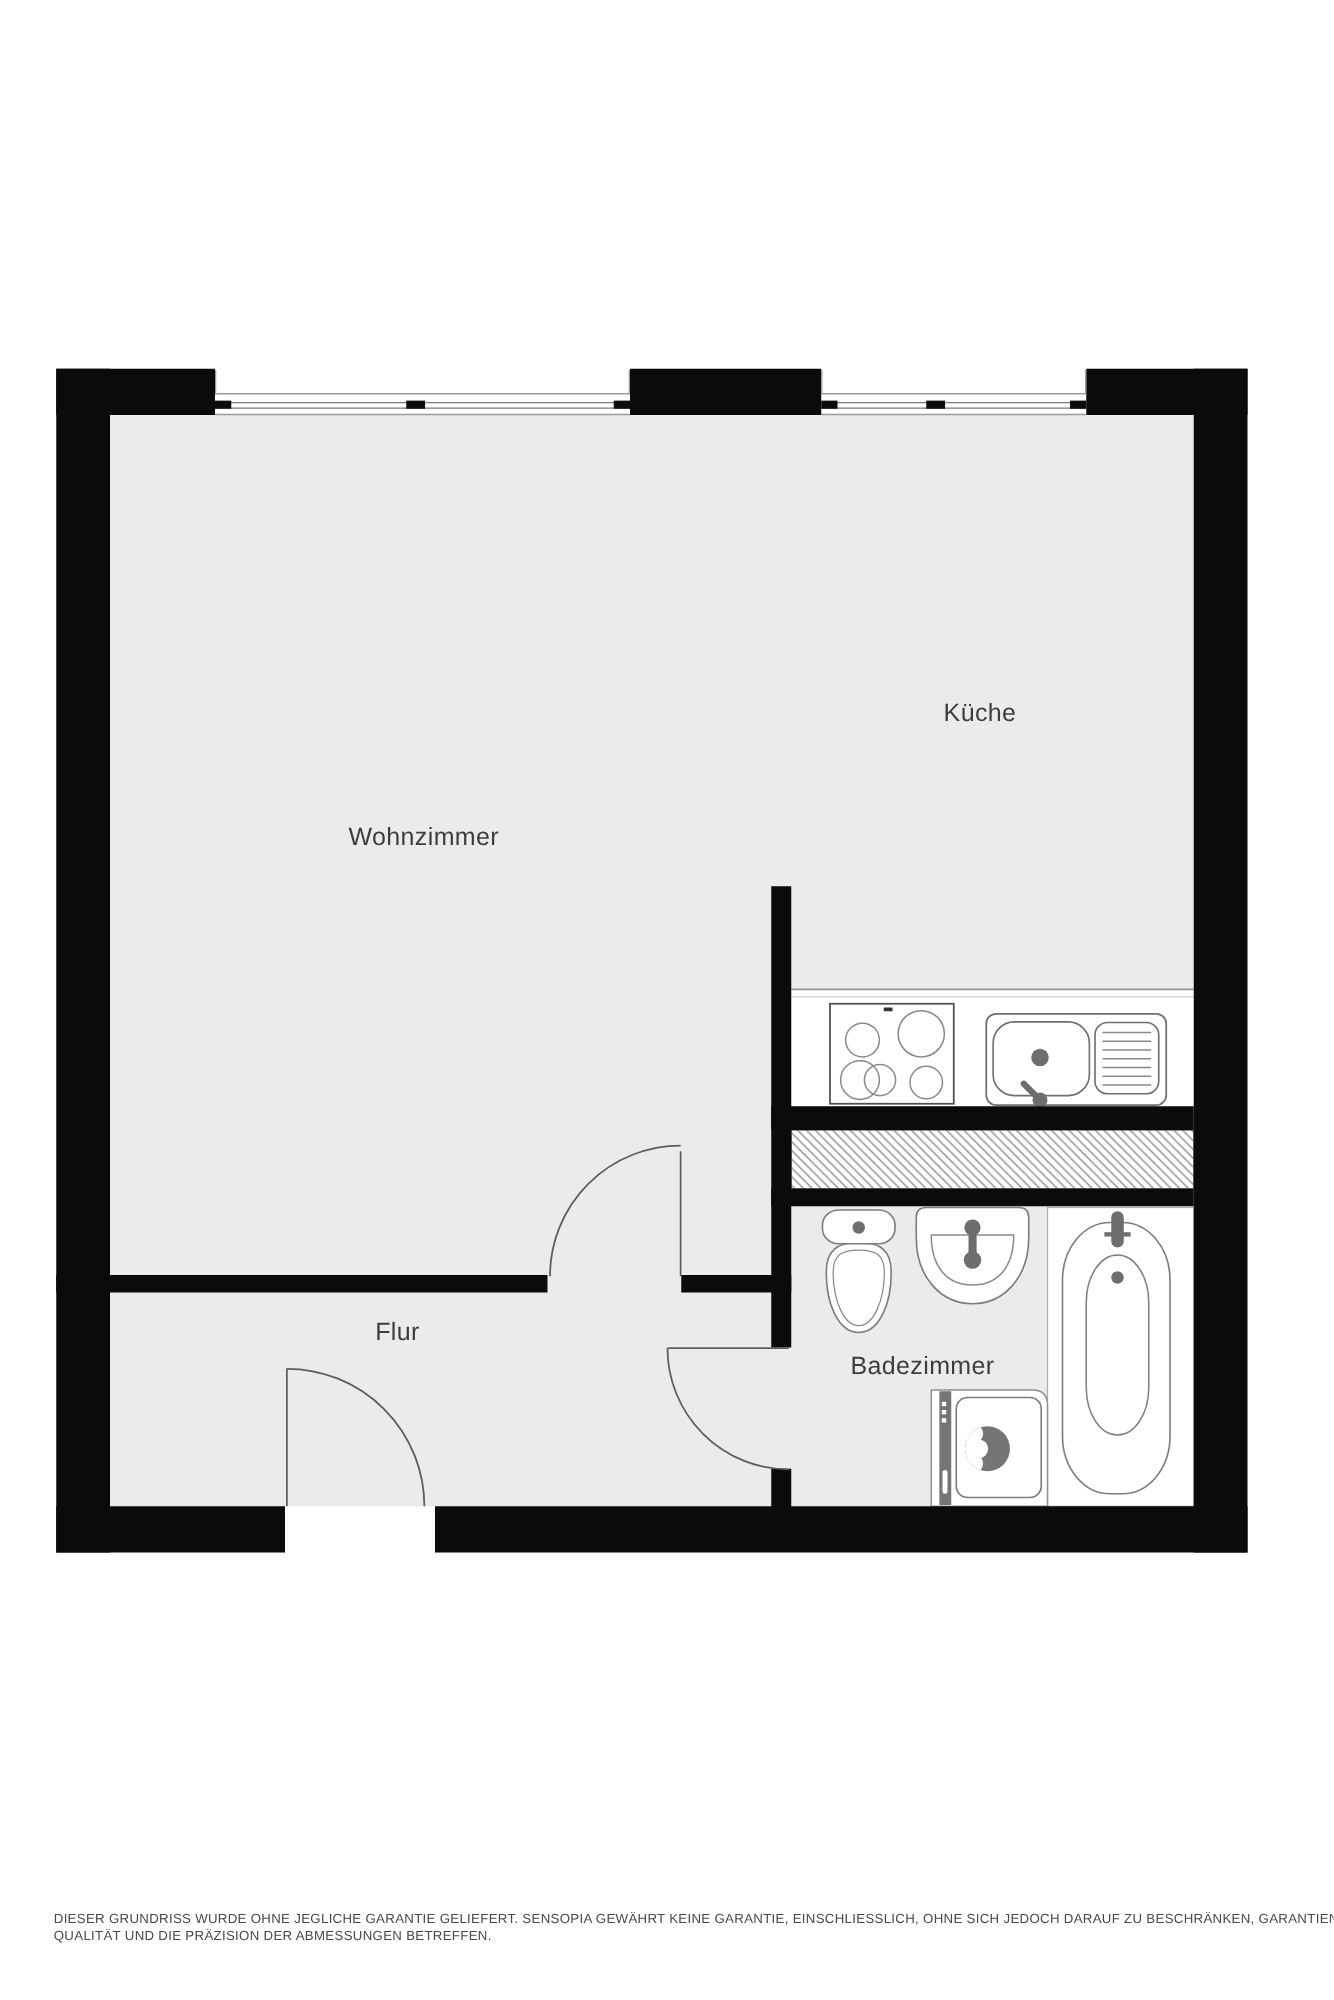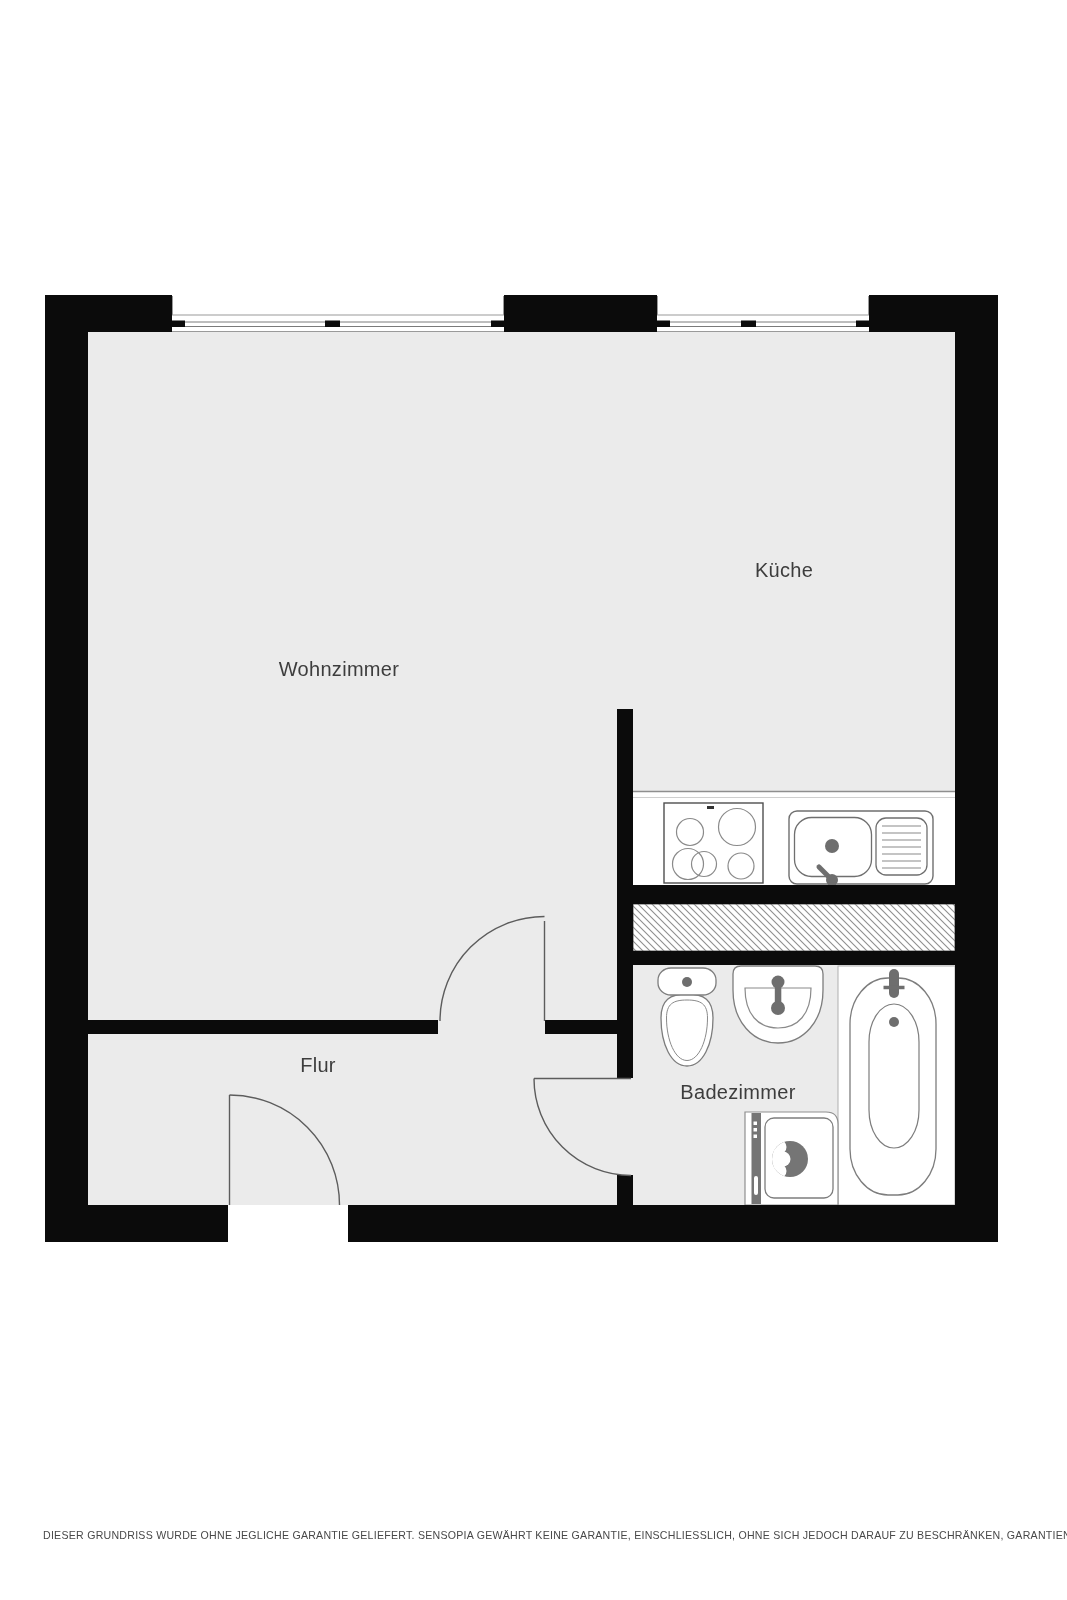--- a/index.html
+++ b/index.html
@@ -176,15 +176,16 @@
   <g>
     <text class="room-label" x="339" y="676">Wohnzimmer</text>
     <text class="room-label" x="784" y="577">Küche</text>
     <text class="room-label" x="318" y="1072">Flur</text>
     <text class="room-label" x="738" y="1099">Badezimmer</text>
   </g>
 </svg>
 
 <div class="disclaimer">
   <div>DIESER GRUNDRISS WURDE OHNE JEGLICHE GARANTIE GELIEFERT. SENSOPIA GEWÄHRT KEINE GARANTIE, EINSCHLIESSLICH, OHNE SICH JEDOCH DARAUF ZU BESCHRÄNKEN, GARANTIEN, DIE DIE</div>
+  <div>QUALITÄT UND DIE PRÄZISION DER ABMESSUNGEN BETREFFEN.</div>
 </div>
 
 </div>
 
 </body></html>

